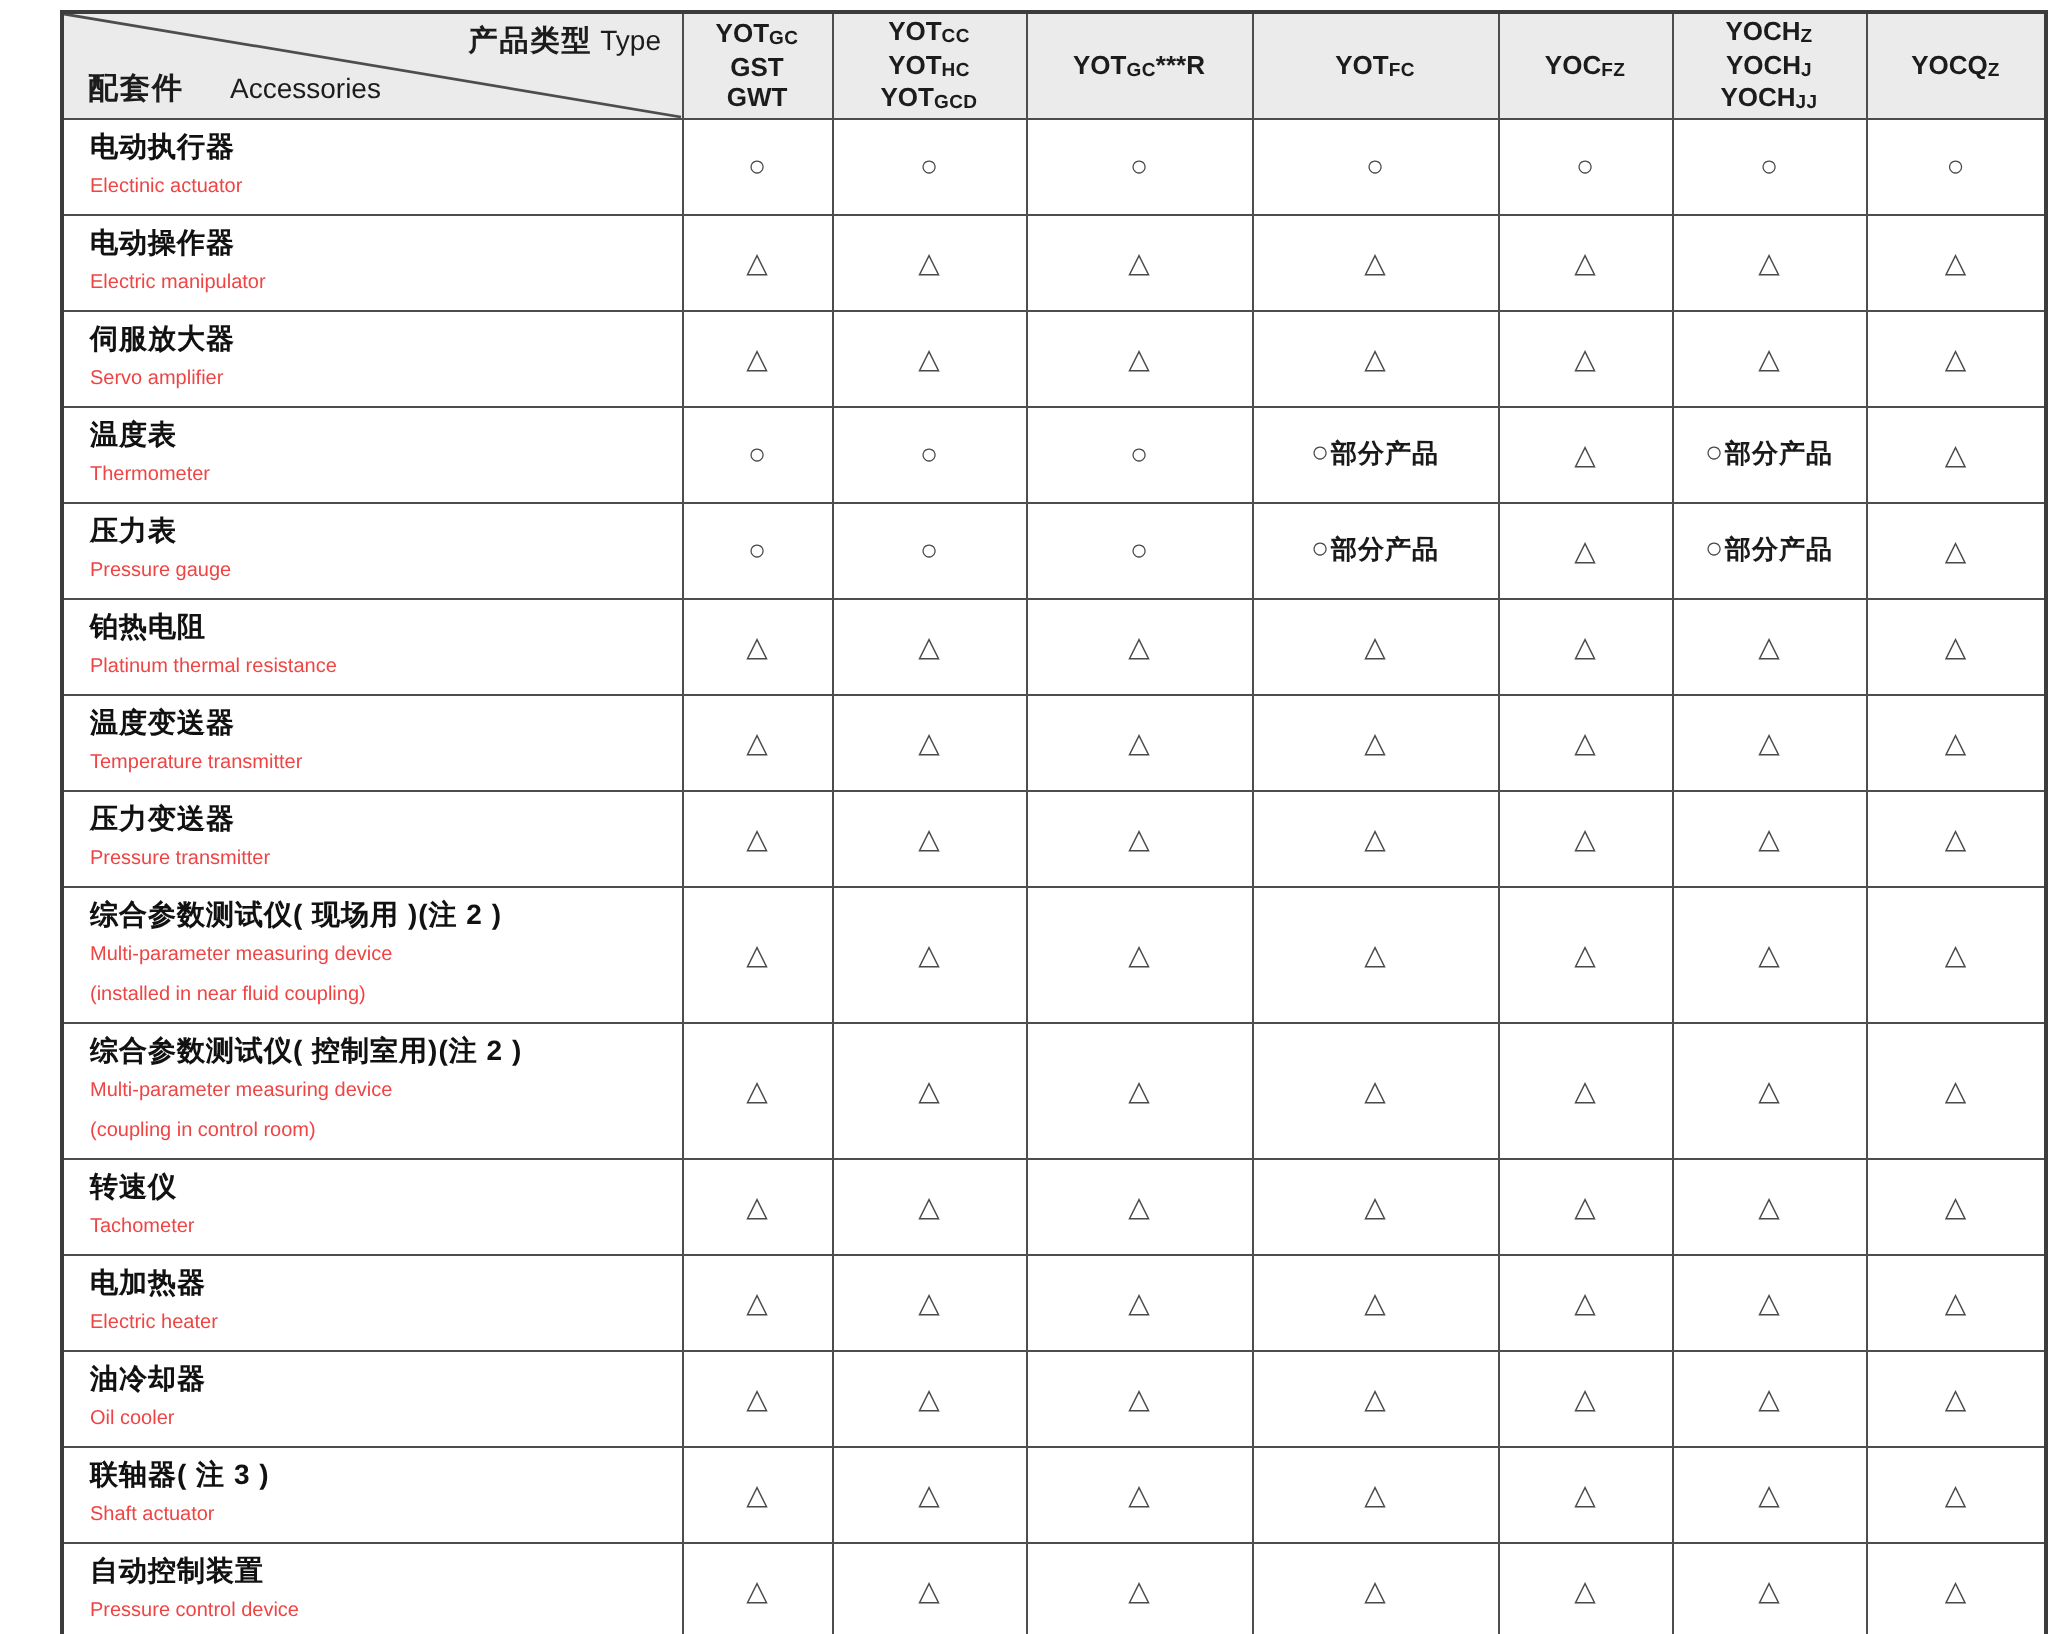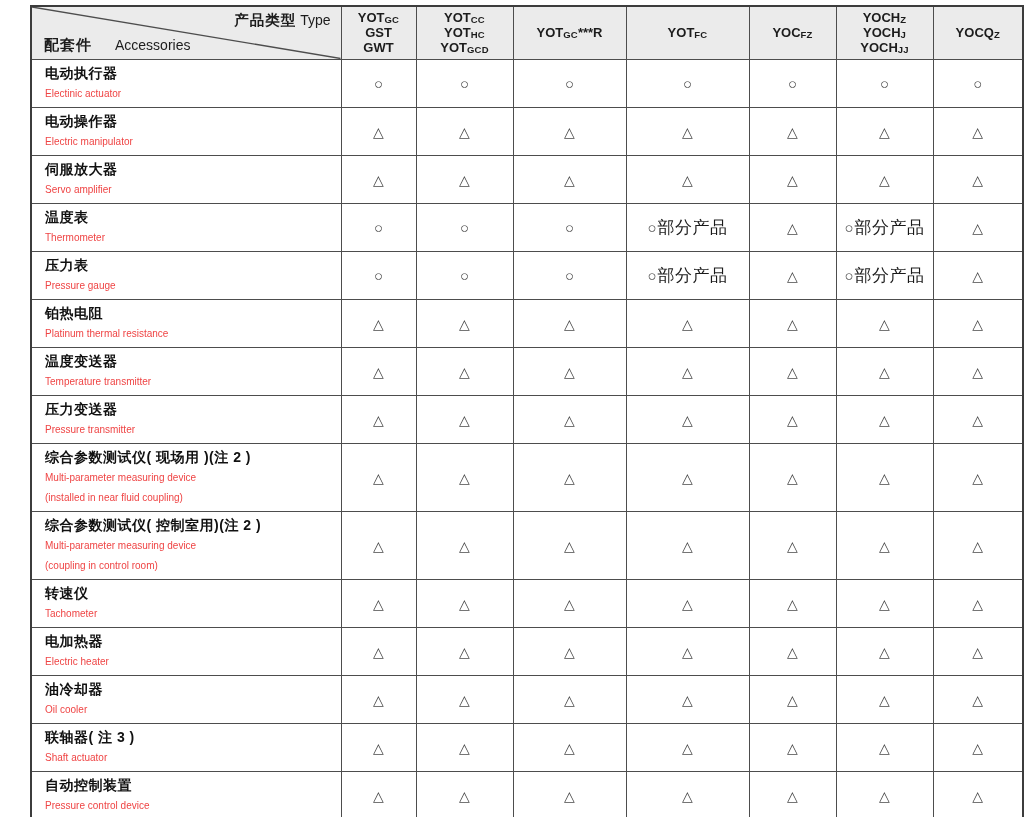--- a/index.html
+++ b/index.html
@@ -28,21 +28,21 @@
   
   tbody tr { height:46px; }
   tbody tr.tall { height:66px; }
   td.label { padding:3px 6px 3px 13px; background:#ffffff; }
   .zh { font-weight:bold; font-size:14px; color:#111111; letter-spacing:0.5px; line-height:21px; }
   .en { font-size:10px; color:#ef4444; line-height:20px; }
   td.sym { text-align:center; background:#ffffff; color:#4a4a4a;
     font-size:15px; white-space:nowrap; }
   .circle { font-size:15px; color:#4a4a4a; }
   .tri { font-size:14px; color:#4a4a4a; }
-  .partial { font-size:17px; font-weight:normal; color:#1a1a1a; margin-left:1px; letter-spacing:0.5px; }
+  .partial { font-size:13px; font-weight:bold; color:#1a1a1a; margin-left:1px; letter-spacing:0.5px; }
 </style>
 </head>
 <body>
 
 <div class="page">
   <table class="compat">
     <colgroup>
       <col style="width:310px">
         <col style="width:75px">
         <col style="width:97px">

